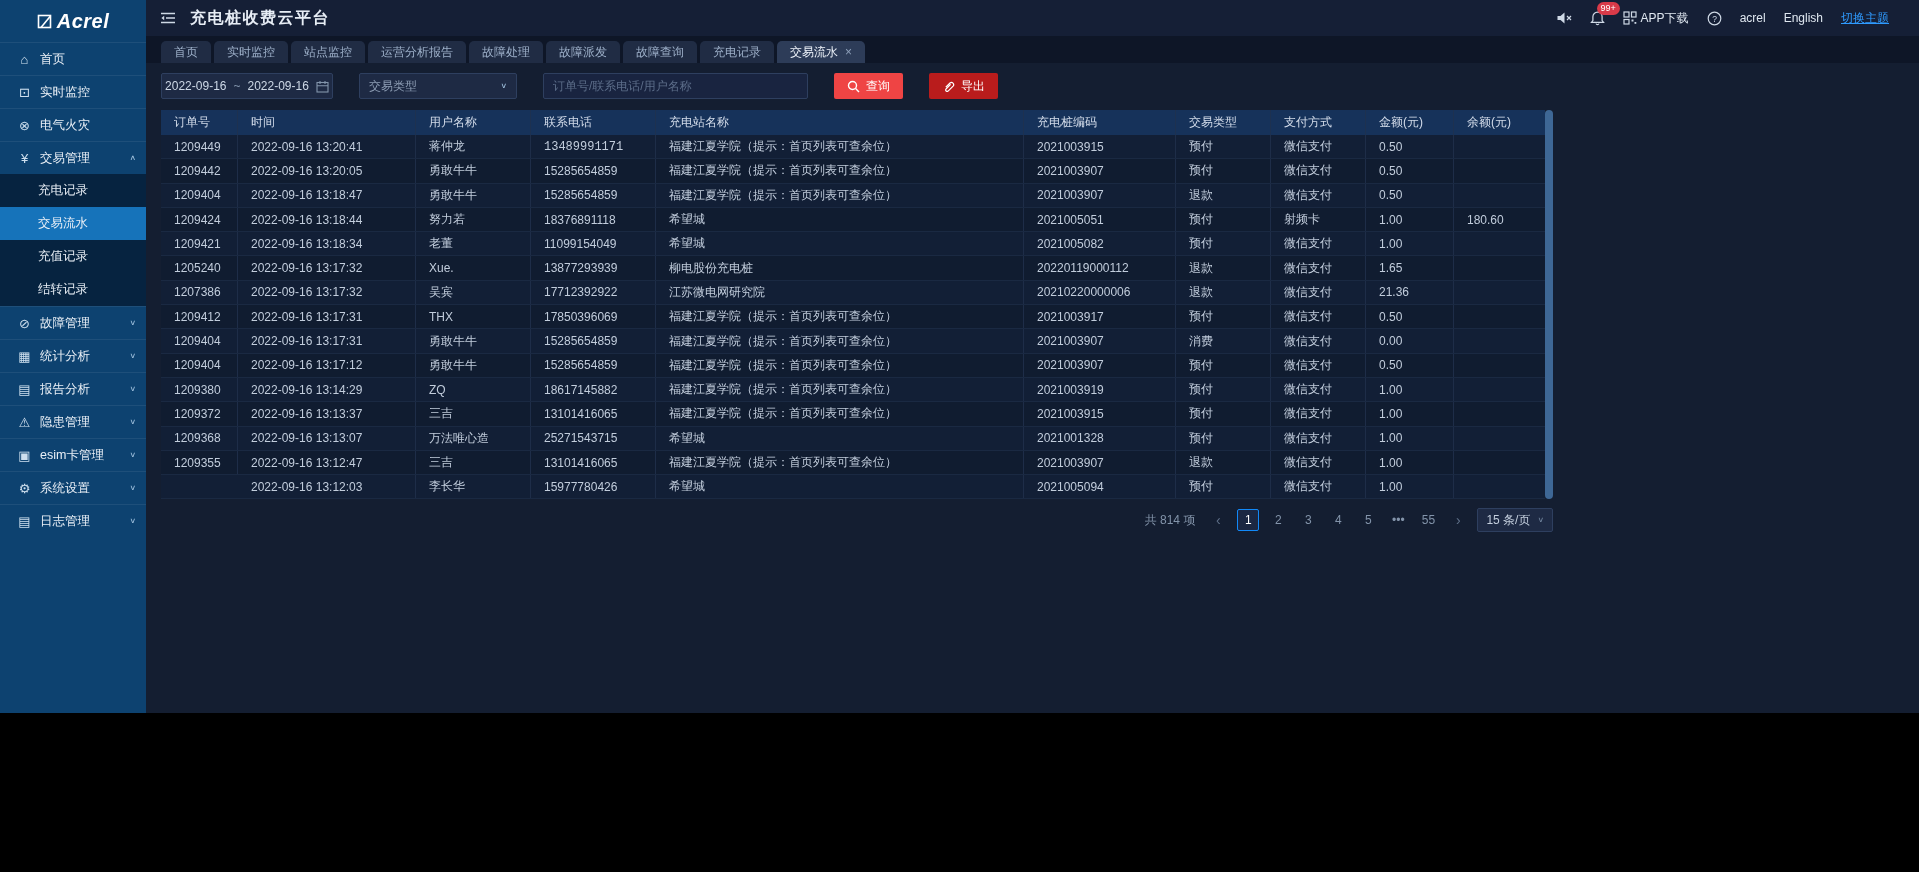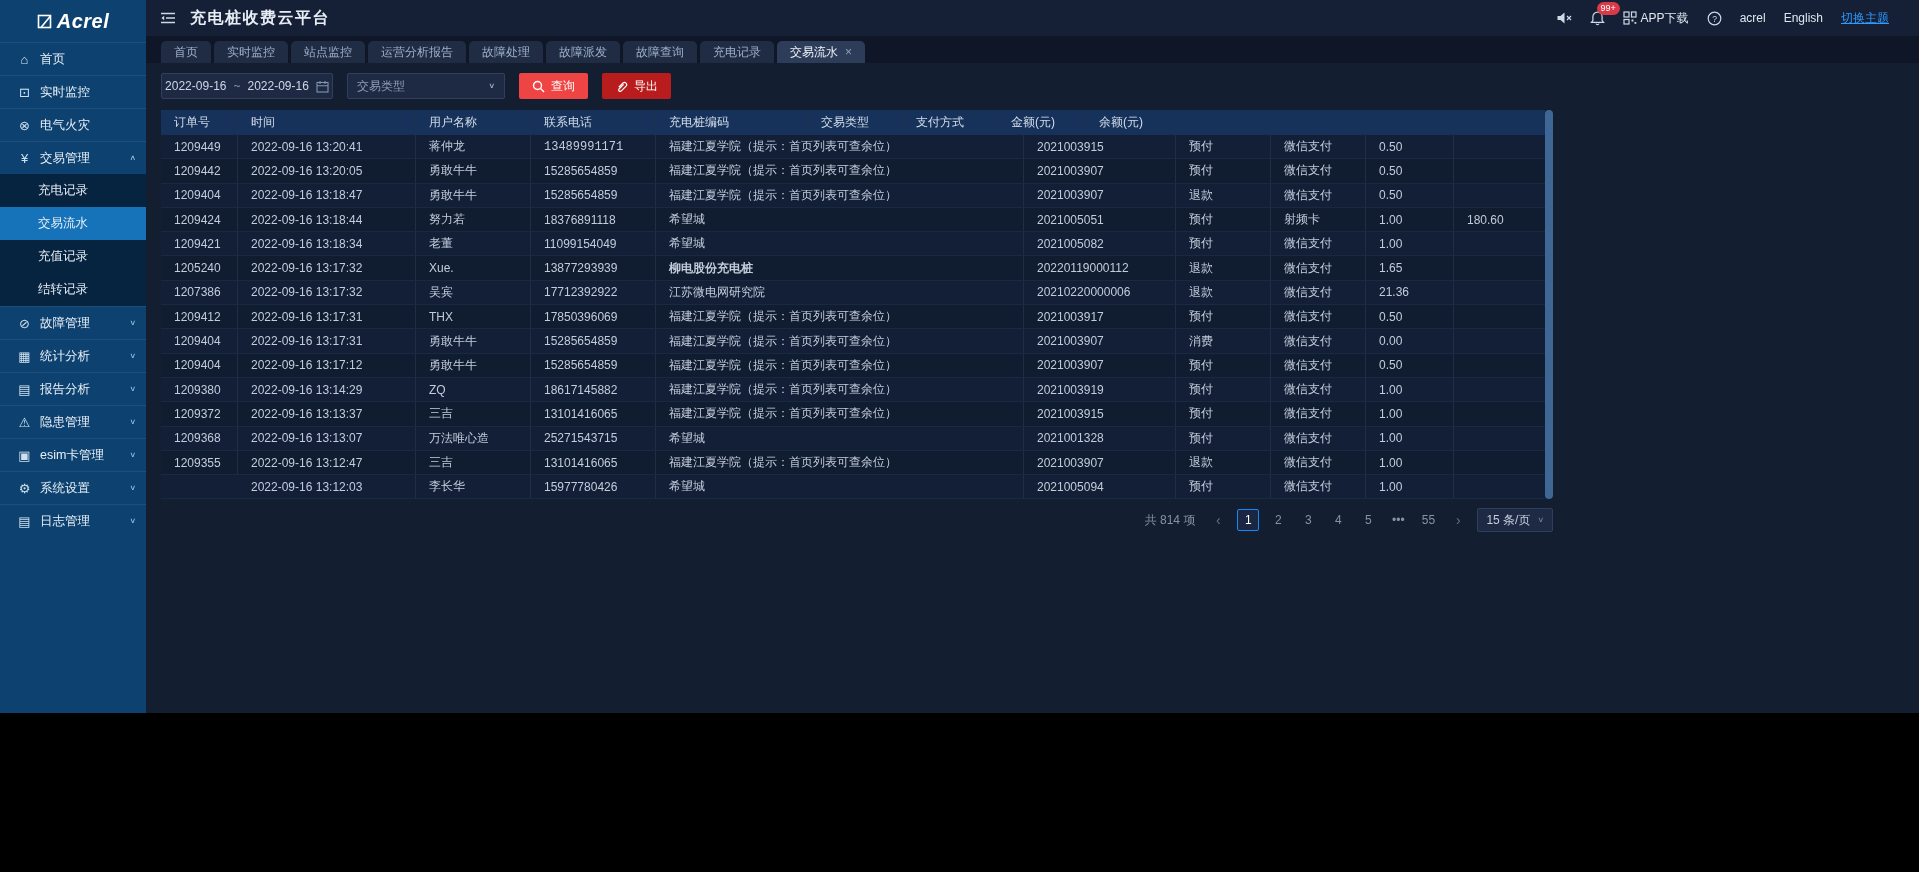--- a/index.html
+++ b/index.html
@@ -41,21 +41,21 @@
   .tabbar { height:27px; background:#0e1627; display:flex; align-items:flex-end;
     padding-left:15px; gap:3px; flex-shrink:0; }
   .tab { height:22px; display:flex; align-items:center; gap:7px; padding:0 13px;
     background:#202c44; color:#9db0c9; font-size:12px; border-radius:5px 5px 0 0; cursor:pointer; }
   .tab.active { background:#2d3c58; color:#eef3fa; }
   .tab-close { font-size:12px; color:#8fa1bb; cursor:pointer; }
 
   .content { flex:1; padding:10px 0 0 15px; }
 
   
-  .filterbar { display:flex; align-items:center; gap:14px; margin-bottom:11px; }
+  .filterbar { display:flex; align-items:center; gap:26px; margin-bottom:11px; }
   .ctl { background:#1e2a44; border:1px solid #2e3f5f; border-radius:2px; height:26px;
     display:flex; align-items:center; font-size:12px; color:#cdd8e6; }
   .datebox { width:172px; justify-content:center; gap:7px; cursor:pointer; }
   .datebox .sep { color:#8395ac; }
   .selectbox { width:158px; padding:0 9px; color:#8d9db4; justify-content:space-between; cursor:pointer; }
   .searchbox { width:265px; background:#192440; }
   .searchbox input { background:transparent; border:none; outline:none; width:100%;
     padding:0 9px; font-size:12px; color:#cdd8e6; font-family:inherit; }
   .searchbox input::placeholder { color:#5c6d89; }
   .btn { height:26px; border:none; border-radius:2px; color:#fff; font-size:12px;
@@ -253,20 +253,23 @@
           <span>2022-09-16</span>
           <svg width="13" height="13" viewBox="0 0 13 13">
             <rect x="1" y="2.5" width="11" height="9.5" fill="none" stroke="#8395ac" stroke-width="1.1"></rect>
             <path d="M4 1v3M9 1v3M1 5.8h11" stroke="#8395ac" stroke-width="1.1"></path>
           </svg>
         </div>
         <div class="ctl selectbox">
           <span>交易类型</span>
           <span class="chev">∨</span>
         </div>
+        <div class="ctl searchbox">
+          <input placeholder="订单号/联系电话/用户名称" style="">
+        </div>
         <button class="btn btn-query">
           <svg width="13" height="13" viewBox="0 0 13 13">
             <circle cx="5.5" cy="5.5" r="4" fill="none" stroke="#ffffff" stroke-width="1.4"></circle>
             <path d="M8.6 8.6 L12 12" stroke="#ffffff" stroke-width="1.4"></path>
           </svg>
           <span>查询</span>
         </button>
         <button class="btn btn-export">
           <svg width="13" height="13" viewBox="0 0 13 13">
             <path d="M3.8 7.2l4.2-4.2a2.2 2.2 0 0 1 3.1 3.1l-5 5a1.5 1.5 0 0 1-2.1-2.1l4.6-4.6" fill="none" stroke="#ffffff" stroke-width="1.2"></path>
@@ -274,20 +277,21 @@
           <span>导出</span>
         </button>
       </div>
 
       <div class="table-wrap">
         <div class="thead">
             <div class="th" style="width: 77px;">订单号</div>
             <div class="th" style="width: 178px;">时间</div>
             <div class="th" style="width: 115px;">用户名称</div>
             <div class="th" style="width: 125px;">联系电话</div>
+            <div class="th" style="width: 368px;">充电站名称</div>
             <div class="th" style="width: 152px;">充电桩编码</div>
             <div class="th" style="width: 95px;">交易类型</div>
             <div class="th" style="width: 95px;">支付方式</div>
             <div class="th" style="width: 88px;">金额(元)</div>
             <div class="th" style="width: 91px;">余额(元)</div>
           </div>
         <div id="tbody">
             <div class="trow">
               <div class="td" style="width: 77px;">1209449</div>
               <div class="td" style="width: 178px;">2022-09-16 13:20:41</div>
@@ -346,21 +350,21 @@
               <div class="td" style="width: 95px;">预付</div>
               <div class="td" style="width: 95px;">微信支付</div>
               <div class="td" style="width: 88px;">1.00</div>
               <div class="td" style="width: 91px;"></div>
             </div>
             <div class="trow">
               <div class="td" style="width: 77px;">1205240</div>
               <div class="td" style="width: 178px;">2022-09-16 13:17:32</div>
               <div class="td" style="width: 115px;">Xue.</div>
               <div class="td" style="width: 125px;">13877293939</div>
-              <div class="td" style="width: 368px; font-weight: bold;">柳电股份充电桩</div>
+              <div class="td" style="width: 368px;">柳电股份充电桩</div>
               <div class="td" style="width: 152px;">20220119000112</div>
               <div class="td" style="width: 95px;">退款</div>
               <div class="td" style="width: 95px;">微信支付</div>
               <div class="td" style="width: 88px;">1.65</div>
               <div class="td" style="width: 91px;"></div>
             </div>
             <div class="trow">
               <div class="td" style="width: 77px;">1207386</div>
               <div class="td" style="width: 178px;">2022-09-16 13:17:32</div>
               <div class="td" style="width: 115px;">吴宾</div>

